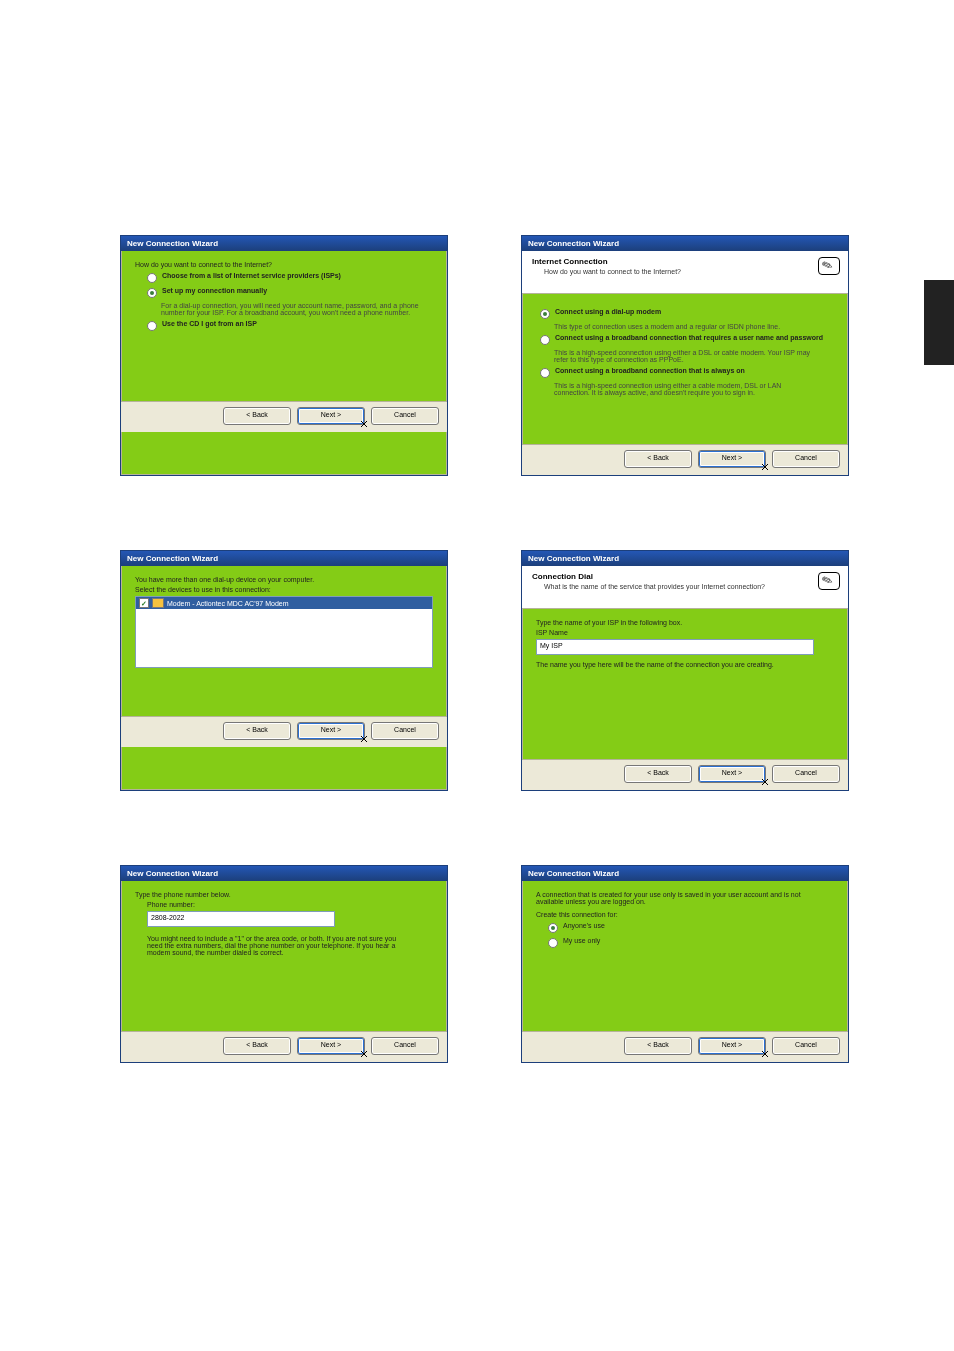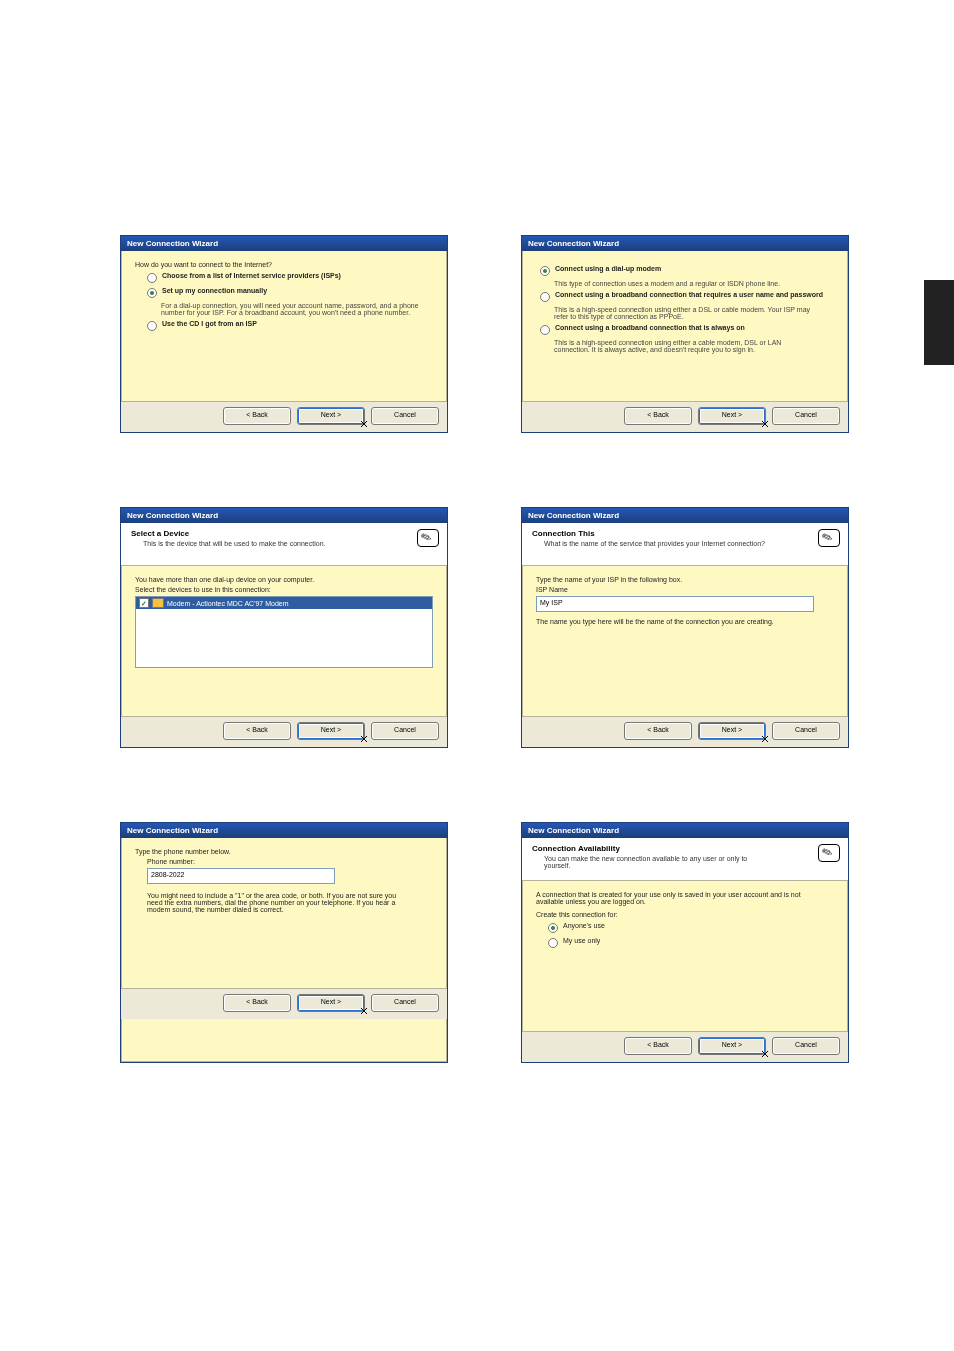--- a/index.html
+++ b/index.html
@@ -33,21 +33,21 @@
     display: grid;
     grid-template-columns: 1fr 1fr;
     column-gap: 72px;
     row-gap: 74px;
   }
 
   
   .dlg {
     width: 326px;
     border: 1px solid #1c3f7b;
-    background: #fef9c3;
+    background: #84cc16;
     box-shadow: 0 0 0 1px #b5b39a inset;
     position: relative;
   }
   .dlg-title {
     background: linear-gradient(to bottom, #2457b5, #1c3f7b);
     color: #fff;
     font-weight: bold;
     font-size: 8px;
     padding: 3px 6px;
   }
@@ -259,20 +259,25 @@
       </div>
       <div class="dlg-foot">
         <div class="btn">&lt; Back</div>
         <div class="btn default cursor">Next &gt;</div>
         <div class="btn">Cancel</div>
       </div>
     </div>
 
     <div class="dlg">
       <div class="dlg-title">New Connection Wizard</div>
+      <div class="dlg-head">
+        <div class="h-title">Internet Connection</div>
+        <div class="h-sub">How do you want to connect to the Internet?</div>
+        <div class="h-icon hand-icon"></div>
+      </div>
       <div class="dlg-body">
         <div style="margin-left:4px;">
           <div class="option">
             <div class="radio sel"></div>
             <div class="opt-text bold">Connect using a dial-up modem</div>
           </div>
           <div class="opt-desc">This type of connection uses a modem and a regular or ISDN phone line.</div>
 
           <div class="option">
             <div class="radio"></div>
@@ -289,25 +294,20 @@
       </div>
       <div class="dlg-foot">
         <div class="btn">&lt; Back</div>
         <div class="btn default cursor">Next &gt;</div>
         <div class="btn">Cancel</div>
       </div>
     </div>
 
     <div class="dlg">
       <div class="dlg-title">New Connection Wizard</div>
-      <div class="dlg-head">
-        <div class="h-title">Select a Device</div>
-        <div class="h-sub">This is the device that will be used to make the connection.</div>
-        <div class="h-icon hand-icon"></div>
-      </div>
       <div class="dlg-body">
         <div class="lbl">You have more than one dial-up device on your computer.</div>
         <div class="lbl">Select the devices to use in this connection:</div>
         <div class="listbox">
           <div class="listrow">
             <span class="check">✓</span>
             <span class="modem-ico"></span>
             <span>Modem - Actiontec MDC AC'97 Modem</span>
           </div>
         </div>
@@ -315,21 +315,21 @@
       <div class="dlg-foot">
         <div class="btn">&lt; Back</div>
         <div class="btn default cursor">Next &gt;</div>
         <div class="btn">Cancel</div>
       </div>
     </div>
 
     <div class="dlg">
       <div class="dlg-title">New Connection Wizard</div>
       <div class="dlg-head">
-        <div class="h-title">Connection This</div>
+        <div class="h-title">Connection Dial</div>
         <div class="h-sub">What is the name of the service that provides your Internet connection?</div>
         <div class="h-icon hand-icon"></div>
       </div>
       <div class="dlg-body">
         <div class="lbl">Type the name of your ISP in the following box.</div>
         <div class="lbl">ISP Name</div>
         <div class="textinput" style="width:270px;">My ISP</div>
         <div class="lbl" style="margin-top:6px;">The name you type here will be the name of the connection you are creating.</div>
       </div>
       <div class="dlg-foot">
@@ -351,25 +351,20 @@
       </div>
       <div class="dlg-foot">
         <div class="btn">&lt; Back</div>
         <div class="btn default cursor">Next &gt;</div>
         <div class="btn">Cancel</div>
       </div>
     </div>
 
     <div class="dlg">
       <div class="dlg-title">New Connection Wizard</div>
-      <div class="dlg-head">
-        <div class="h-title">Connection Availability</div>
-        <div class="h-sub">You can make the new connection available to any user or only to yourself.</div>
-        <div class="h-icon hand-icon"></div>
-      </div>
       <div class="dlg-body">
         <div class="lbl" style="max-width:280px;">A connection that is created for your use only is saved in your user account and is not available unless you are logged on.</div>
         <div class="lbl" style="margin-top:6px;">Create this connection for:</div>
         <div style="margin-left:12px;">
           <div class="option">
             <div class="radio sel"></div>
             <div class="opt-text">Anyone's use</div>
           </div>
           <div class="option">
             <div class="radio"></div>

